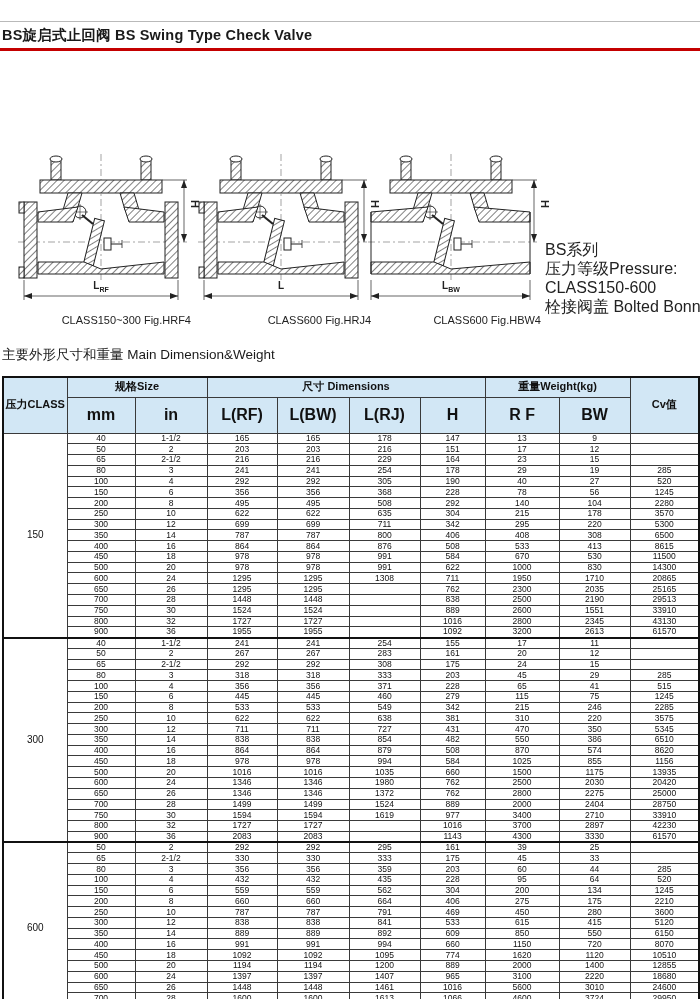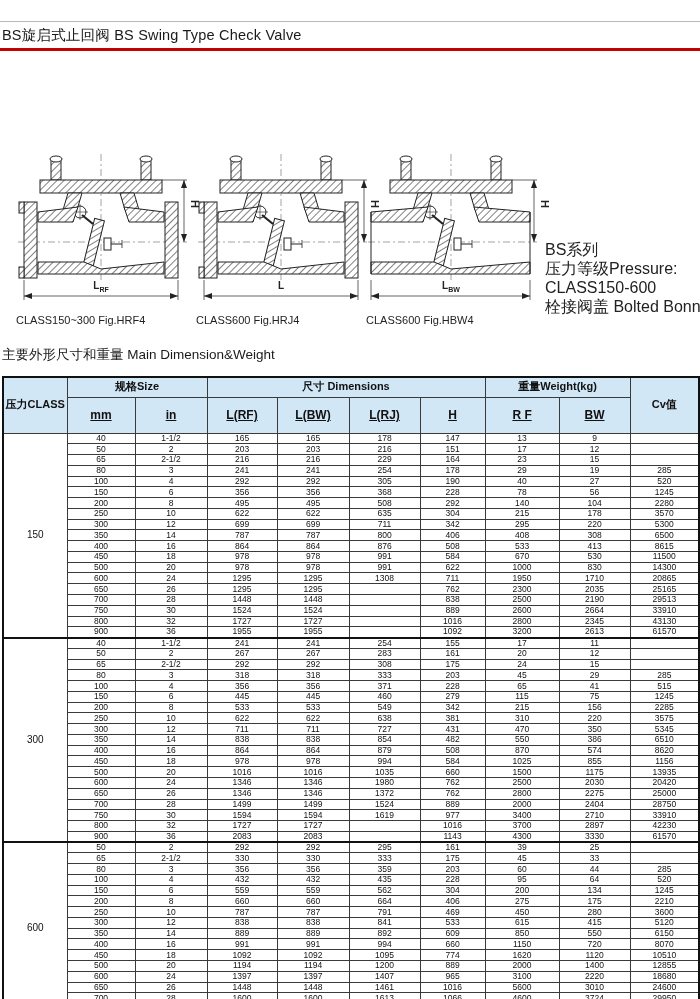--- a/index.html
+++ b/index.html
@@ -2,58 +2,58 @@
 <html><head>
 <meta charset="utf-8">
 <style>
   * { margin:0; padding:0; box-sizing:border-box; }
   html,body { width:700px; height:999px; }
   body {
     position:relative; width:700px; height:999px; overflow:hidden;
     background:#ffffff; font-family:"Liberation Sans", sans-serif; color:#1a1a1a;
   }
   .rule-gray { position:absolute; left:0; top:21px; width:700px; height:1px; background:#b9b9b9; }
-  .page-title { position:absolute; left:2px; top:26px; font-size:14.5px; font-weight:normal; letter-spacing:0.2px; }
+  .page-title { position:absolute; left:2px; top:26px; font-size:14.5px; font-weight:bold; letter-spacing:0.2px; }
   .rule-red { position:absolute; left:0; top:48px; width:700px; height:3px; background:#c40000; }
 
   .diagram { position:absolute; top:150px; width:175px; height:165px; }
   .diagram svg { position:absolute; left:0; top:0; }
   #diagram-1 { left:16px; }
   #diagram-2 { left:196px; }
   #diagram-3 { left:366px; }
   .dim-h {
     position:absolute; right:-8px; top:48px; font-size:11px; font-weight:bold;
     transform:rotate(90deg); color:#222;
   }
   .dim-l {
     position:absolute; left:0; width:170px; top:130px; text-align:center;
     font-size:10px; font-weight:bold; color:#222;
   }
   .dim-l sub { font-size:7px; }
   .caption {
-    position:absolute; left:0; width:175px; top:164px; text-align:left;
+    position:absolute; left:0; width:175px; top:164px; text-align:right;
     font-size:11px; color:#222; white-space:nowrap;
   }
 
   .series-info { position:absolute; left:545px; top:240px; font-size:16px; font-weight:normal; color:#222; line-height:19px; white-space:nowrap; }
 
   .section-title { position:absolute; left:2px; top:346px; font-size:13.5px; font-weight:normal; }
 
   table.dim-table {
     position:absolute; left:2px; top:376px; width:696px;
     border-collapse:collapse; table-layout:fixed;
     font-size:8.5px; color:#111;
   }
   table.dim-table th, table.dim-table td {
     border:1px solid #3a3a3a; text-align:center; vertical-align:middle;
     padding:0; line-height:1.05; overflow:hidden; white-space:nowrap;
   }
   table.dim-table thead th { background:#d2e7f5; font-weight:bold; }
   table.dim-table thead tr.hrow1 th { height:20px; font-size:11px;text-align:center; }
-  table.dim-table thead tr.hrow2 th { height:36px; font-size:12px;text-decoration:underline; }
+  table.dim-table thead tr.hrow2 th { height:36px; font-size:16px; }
   table.dim-table tbody td { height:10.78px; }
   table.dim-table tbody td.class-cell { font-size:10px; }
   table.dim-table { border:2px solid #111; }
   tr.group-start td { border-top:2px solid #111; }
 </style>
 </head>
 <body>
 
 <svg width="0" height="0" style="position:absolute" aria-hidden="true">
   <defs>
@@ -384,21 +384,21 @@
         <td>29513</td>
       </tr>
       <tr>
         <td>750</td>
         <td>30</td>
         <td>1524</td>
         <td>1524</td>
         <td></td>
         <td>889</td>
         <td>2600</td>
-        <td>2664</td>
+        <td>1551</td>
         <td>33910</td>
       </tr>
       <tr>
         <td>800</td>
         <td>32</td>
         <td>1727</td>
         <td>1727</td>
         <td></td>
         <td>1016</td>
         <td>2800</td>
@@ -484,21 +484,21 @@
         <td>1245</td>
       </tr>
       <tr>
         <td>200</td>
         <td>8</td>
         <td>533</td>
         <td>533</td>
         <td>549</td>
         <td>342</td>
         <td>215</td>
-        <td>156</td>
+        <td>246</td>
         <td>2285</td>
       </tr>
       <tr>
         <td>250</td>
         <td>10</td>
         <td>622</td>
         <td>622</td>
         <td>638</td>
         <td>381</td>
         <td>310</td>

